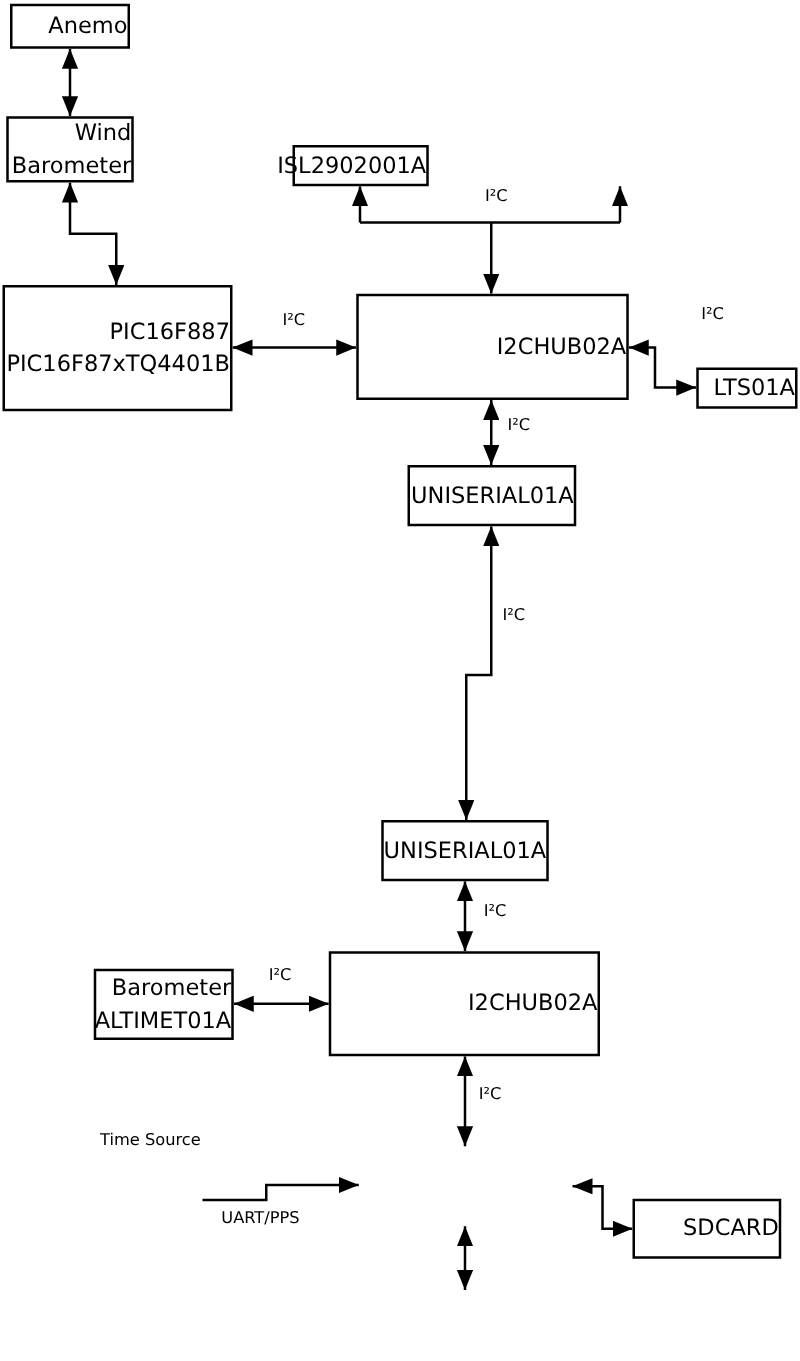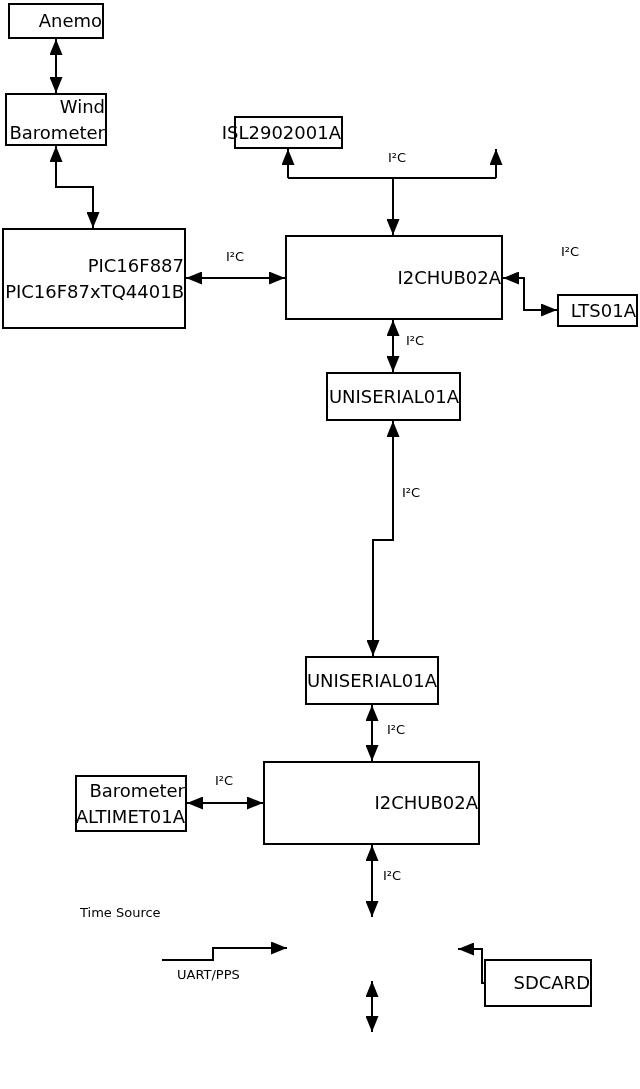--- a/index.html
+++ b/index.html
@@ -111,21 +111,21 @@
     <span>I2CHUB02A</span>
   </div>
 
   <div class="node" style="left:75px;top:775px;width:112px;height:57px">
     <span>Barometer</span>
     <span>ALTIMET01A</span>
   </div>
 
 
 
-  <div class="node" style="left:484px;top:959px;width:108px;height:48px">
+  <div class="node" style="left:506px;top:959px;width:119px;height:48px">
     <span>SDCARD</span>
   </div>
 
 
   <span class="lbl" style="left:388px;top:150px">I²C</span>
   <span class="lbl" style="left:226px;top:249px">I²C</span>
   <span class="lbl" style="left:561px;top:244px">I²C</span>
   <span class="lbl" style="left:406px;top:333px">I²C</span>
   <span class="lbl" style="left:402px;top:485px">I²C</span>
   <span class="lbl" style="left:387px;top:722px">I²C</span>

